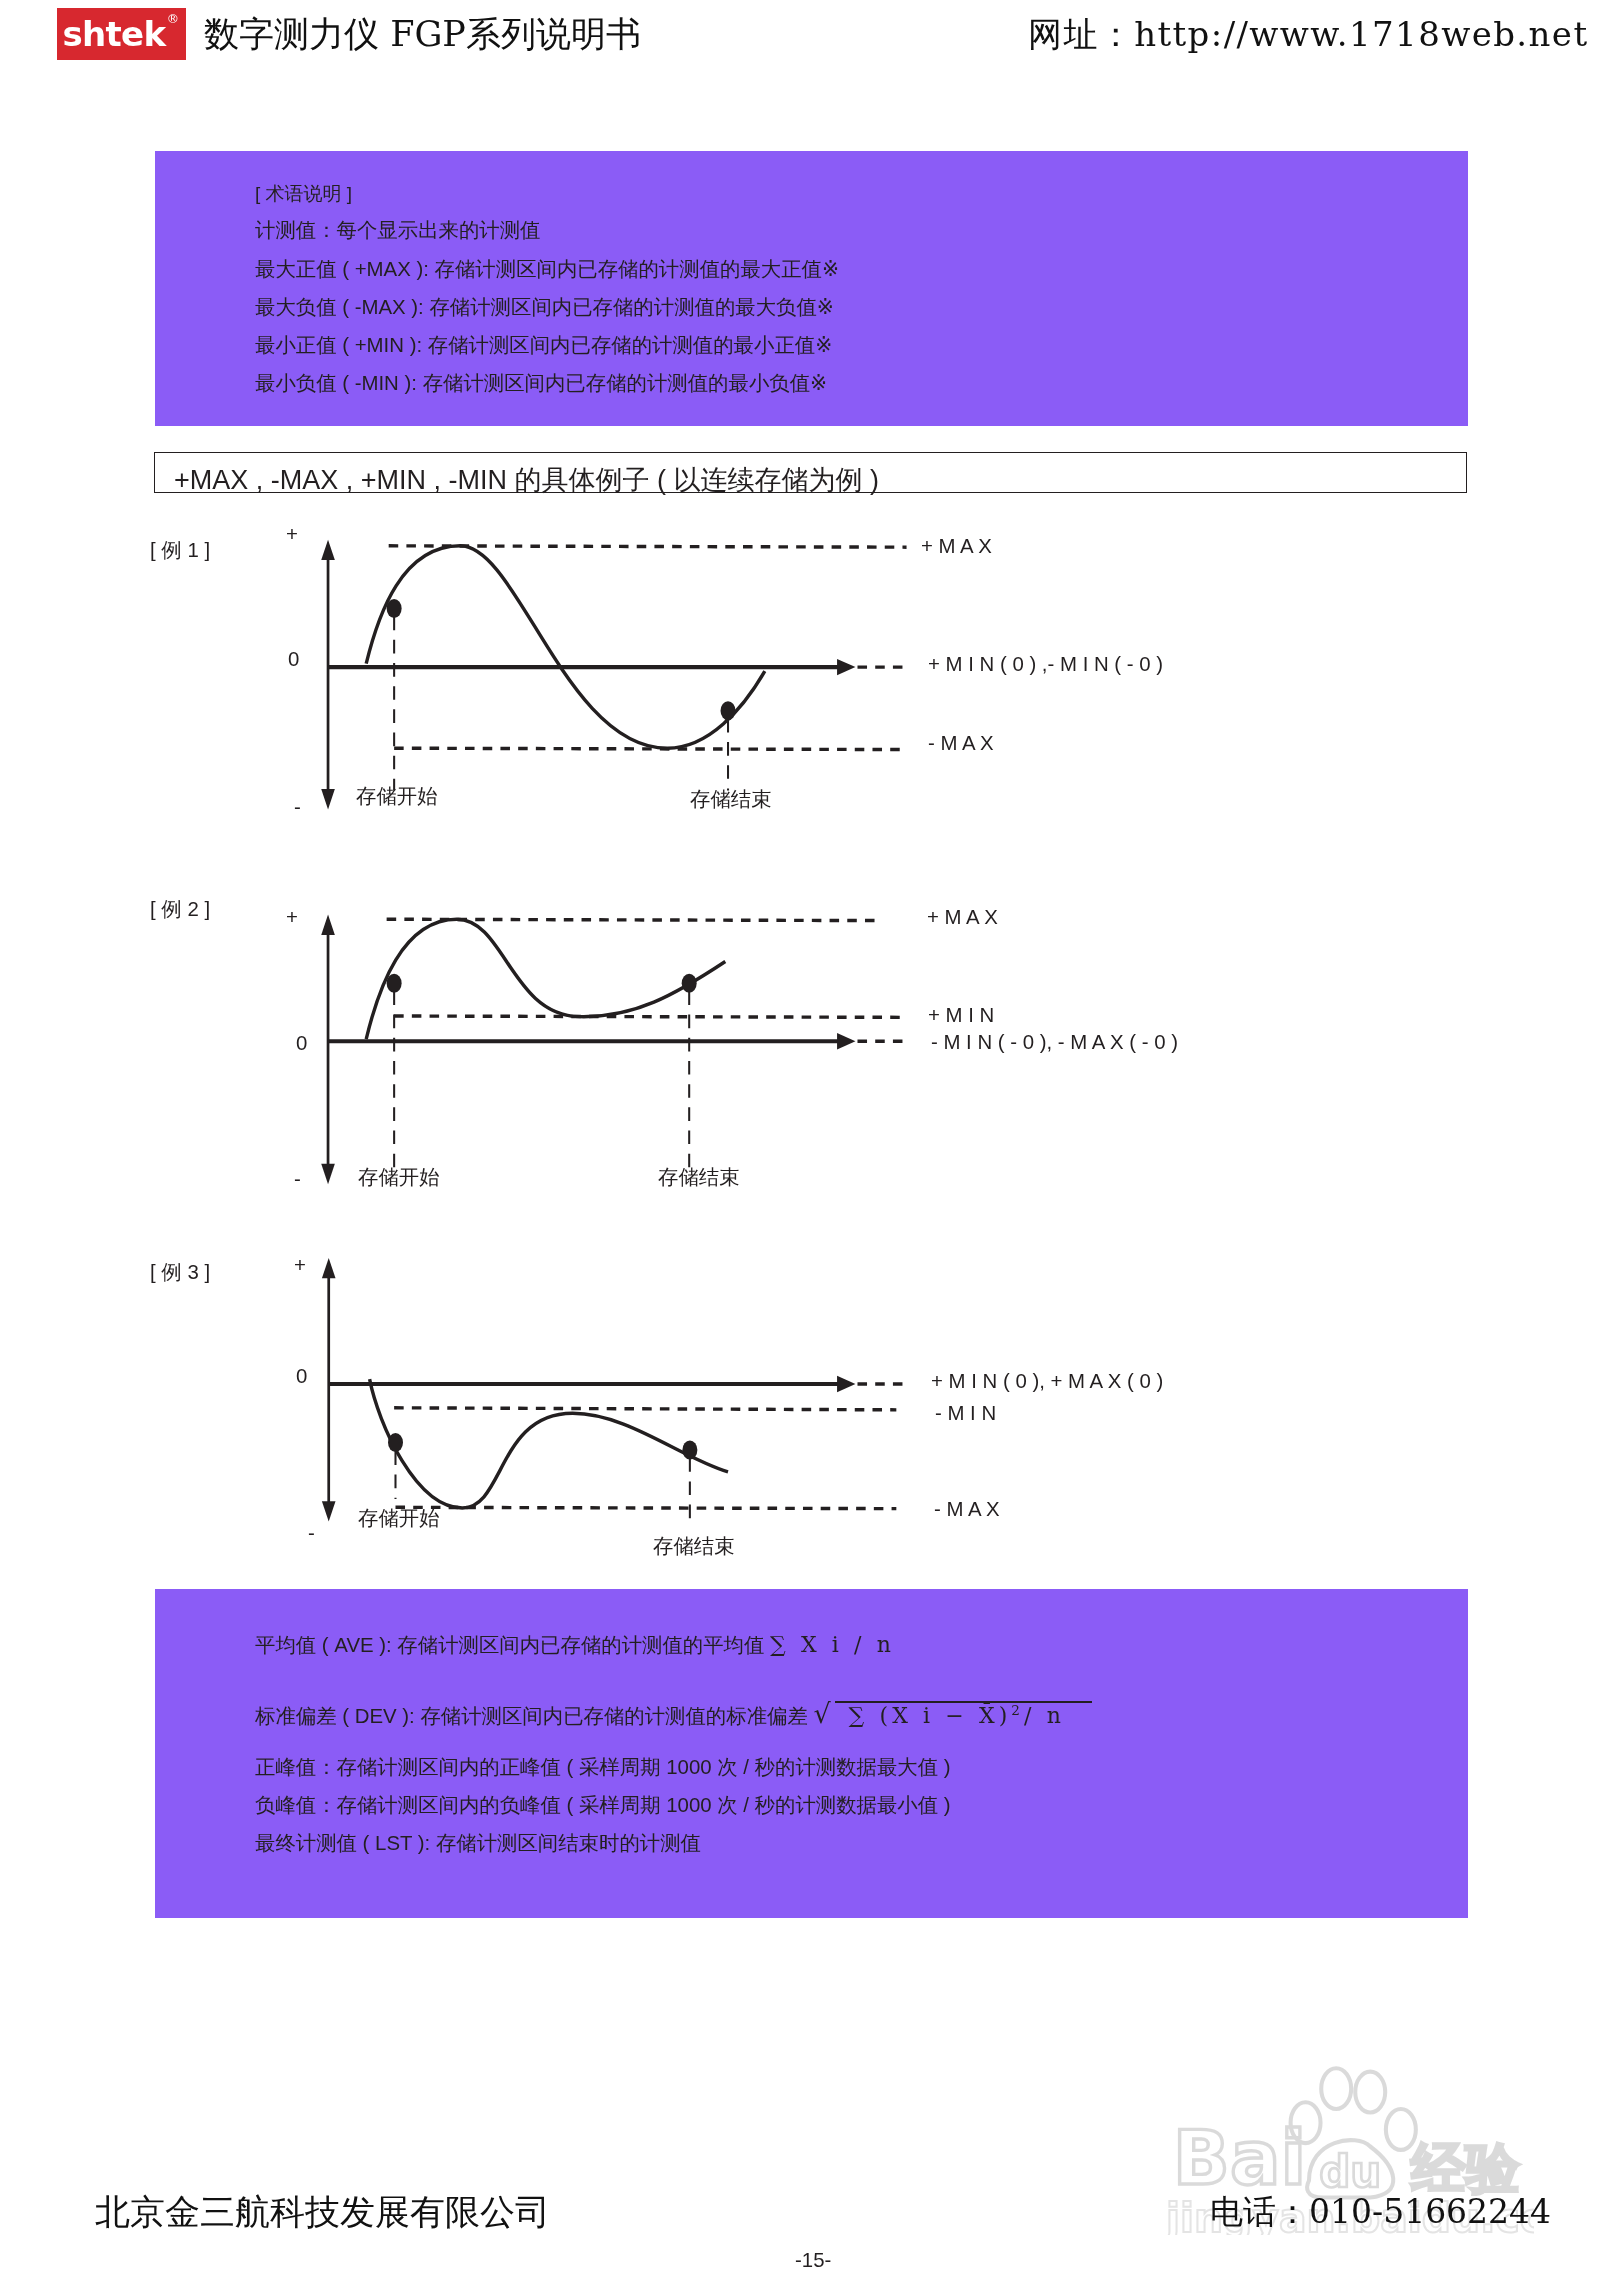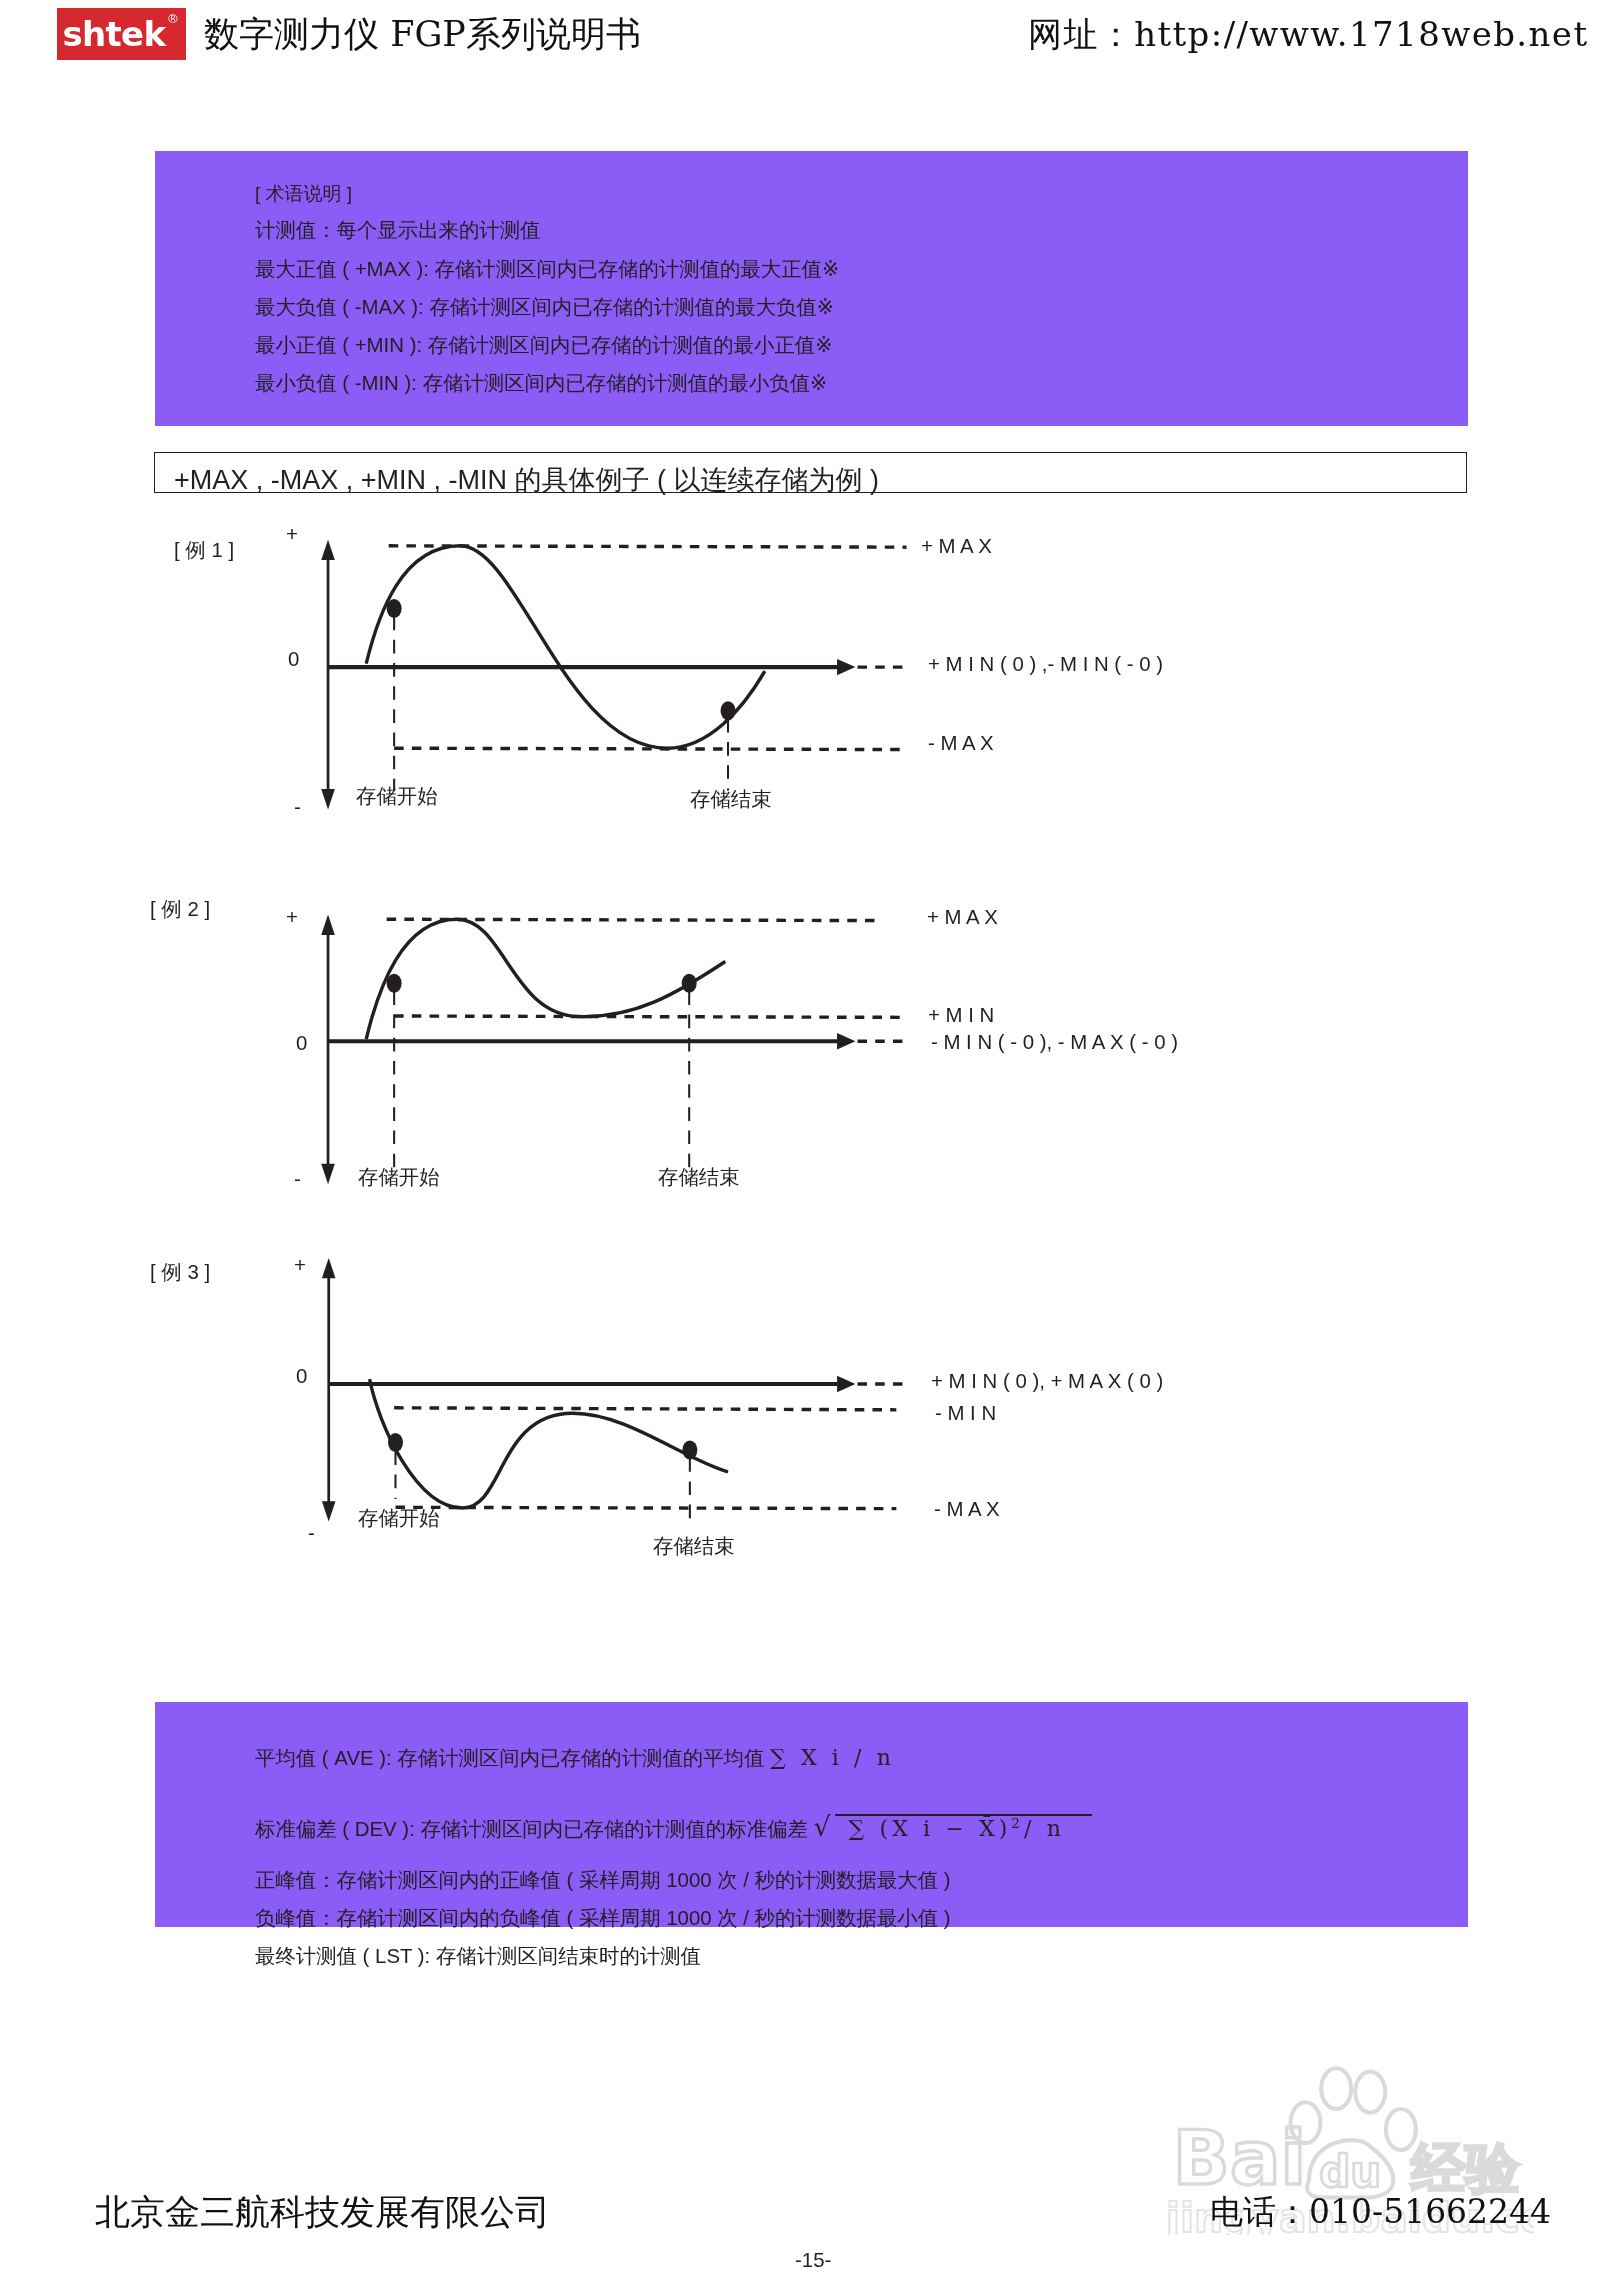--- a/index.html
+++ b/index.html
@@ -17,21 +17,21 @@
   .terms { left: 155px; top: 151px; width: 1313px; height: 275px; }
   .terms .line { position: absolute; left: 100px; font-size: 20.4px; line-height: 27px; color: #231f20; white-space: nowrap; }
 
   .section-title { left: 154px; top: 452px; width: 1313px; height: 41px; border: 1.4px solid #231f20;
                    box-sizing: border-box; background: #fff; }
   .section-title span { position: absolute; left: 19px; top: 9.5px; font-size: 27px; line-height: 34px; white-space: nowrap; }
 
   .ex-label { font-size: 20.4px; line-height: 24.5px; white-space: nowrap; }
   svg.diagram { position: absolute; left: 0; top: 0; }
 
-  .stats { left: 155px; top: 1702px; width: 1313px; height: 225px; }
+  .stats { left: 155px; top: 1589px; width: 1313px; height: 329px; }
   .stats .line { position: absolute; left: 100px; font-size: 20.4px; line-height: 27px; white-space: nowrap; }
   .formula { font-family: "DejaVu Serif", serif; font-size: 22px; letter-spacing: 4.1px; }
 
   .company { left: 95px; top: 2188px; font-family: "DejaVu Serif", serif; font-size: 35px; line-height: 48px; color: #111; }
   .phone { left: 1210px; top: 2188px; font-family: "DejaVu Serif", serif; font-size: 33px; line-height: 48px; color: #111; }
   .pagenum { left: 795px; top: 2248px; font-size: 20.4px; line-height: 24.5px; }
 
   .watermark { left: 1152px; top: 2058px; width: 382px; height: 177px; opacity: 0.55; }
 </style>
 </head>
@@ -49,21 +49,21 @@
   <div class="line" style="top:105px;">最大正值 ( +MAX ): 存储计测区间内已存储的计测值的最大正值※</div>
   <div class="line" style="top:143px;">最大负值 ( -MAX ): 存储计测区间内已存储的计测值的最大负值※</div>
   <div class="line" style="top:181px;">最小正值 ( +MIN ): 存储计测区间内已存储的计测值的最小正值※</div>
   <div class="line" style="top:219px;">最小负值 ( -MIN ): 存储计测区间内已存储的计测值的最小负值※</div>
 </div>
 
 <div class="abs section-title">
   <span>+MAX , -MAX , +MIN , -MIN 的具体例子 ( 以连续存储为例 )</span>
 </div>
 
-<div class="abs ex-label" style="left:150px;top:538px;margin-left:24px;">[ 例 1 ]</div>
+<div class="abs ex-label" style="left:150px;top:538px;">[ 例 1 ]</div>
 <div class="abs ex-label" style="left:150px;top:897px;">[ 例 2 ]</div>
 <div class="abs ex-label" style="left:150px;top:1260px;">[ 例 3 ]</div>
 
 <svg class="diagram" width="1623" height="2295" viewBox="0 0 2381 3368">
   <defs>
     <marker id="arrowUp" viewBox="0 0 10 10" refX="5" refY="0" markerWidth="6" markerHeight="8" orient="auto-start-reverse">
       <path d="M0,10 L5,0 L10,10 z" fill="#231f20"></path>
     </marker>
   </defs>
 

